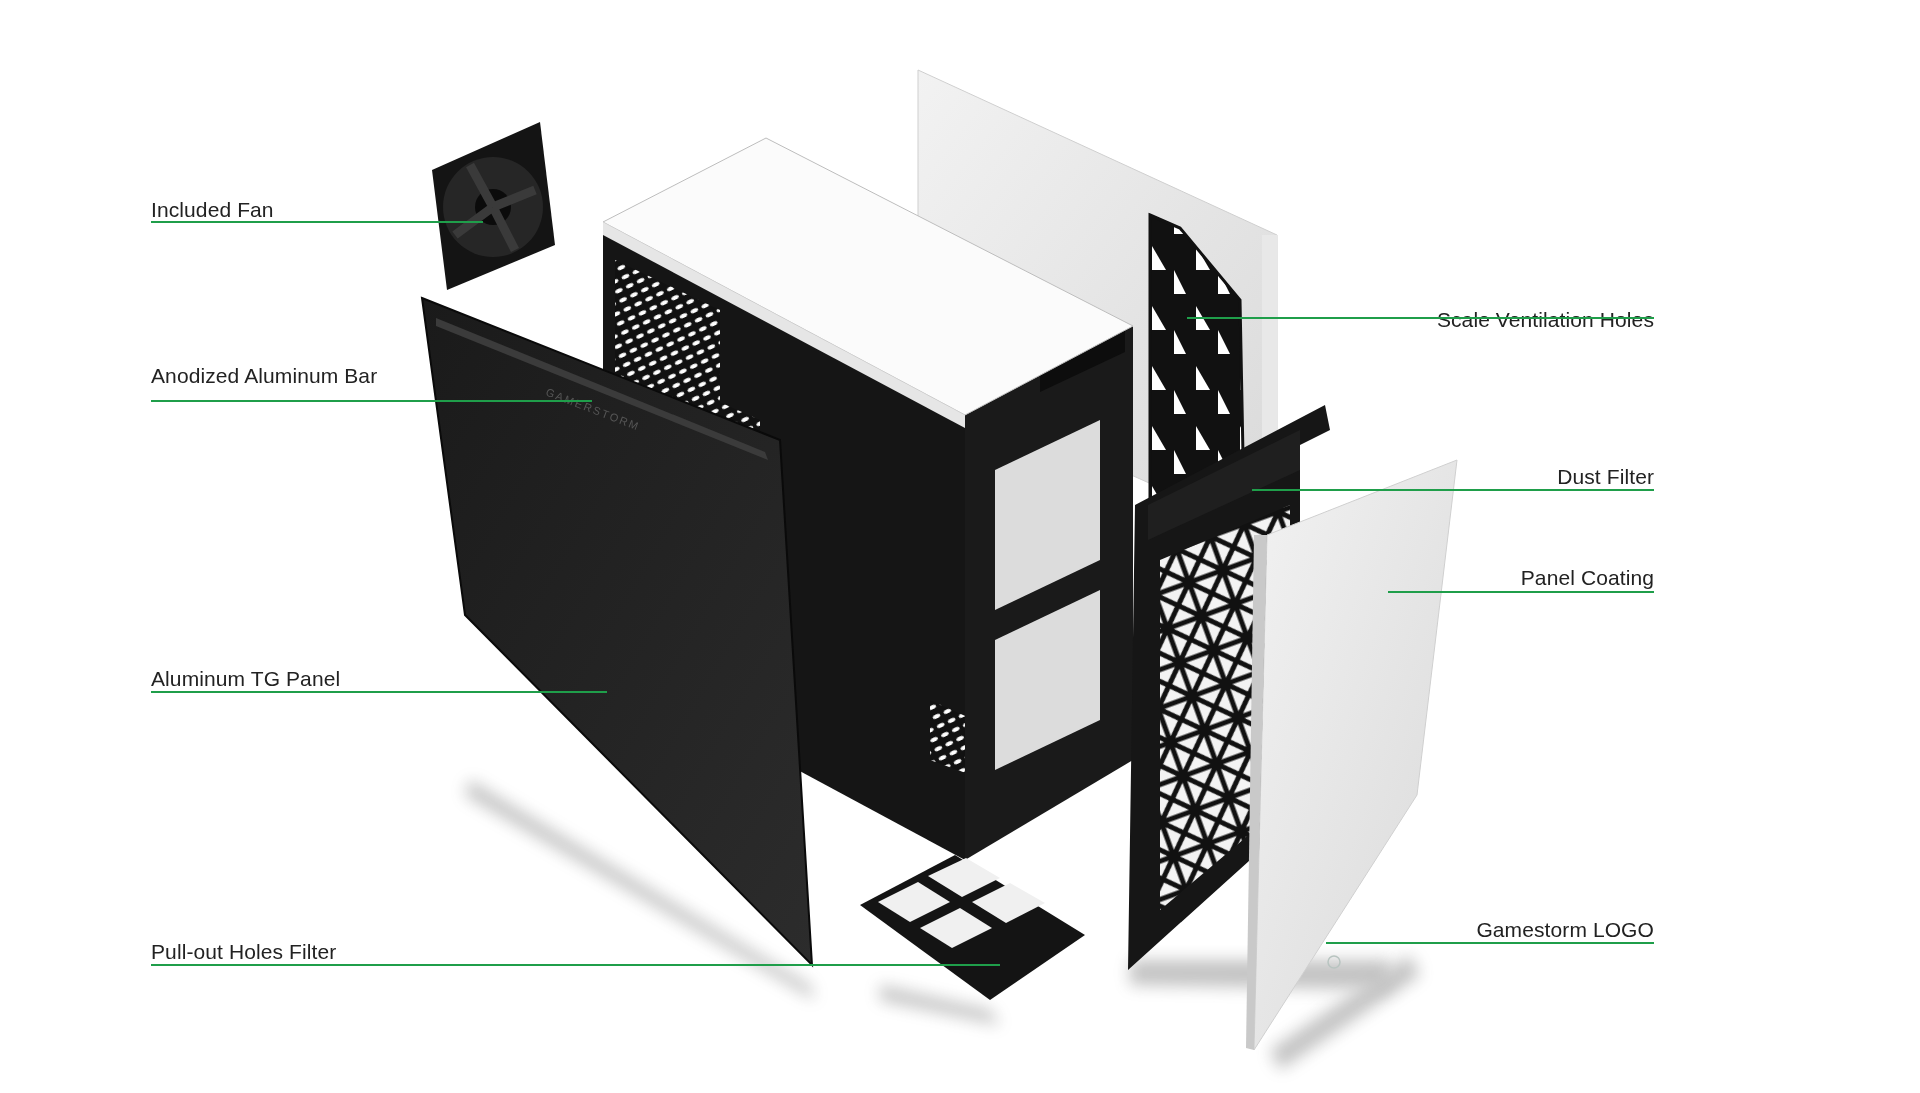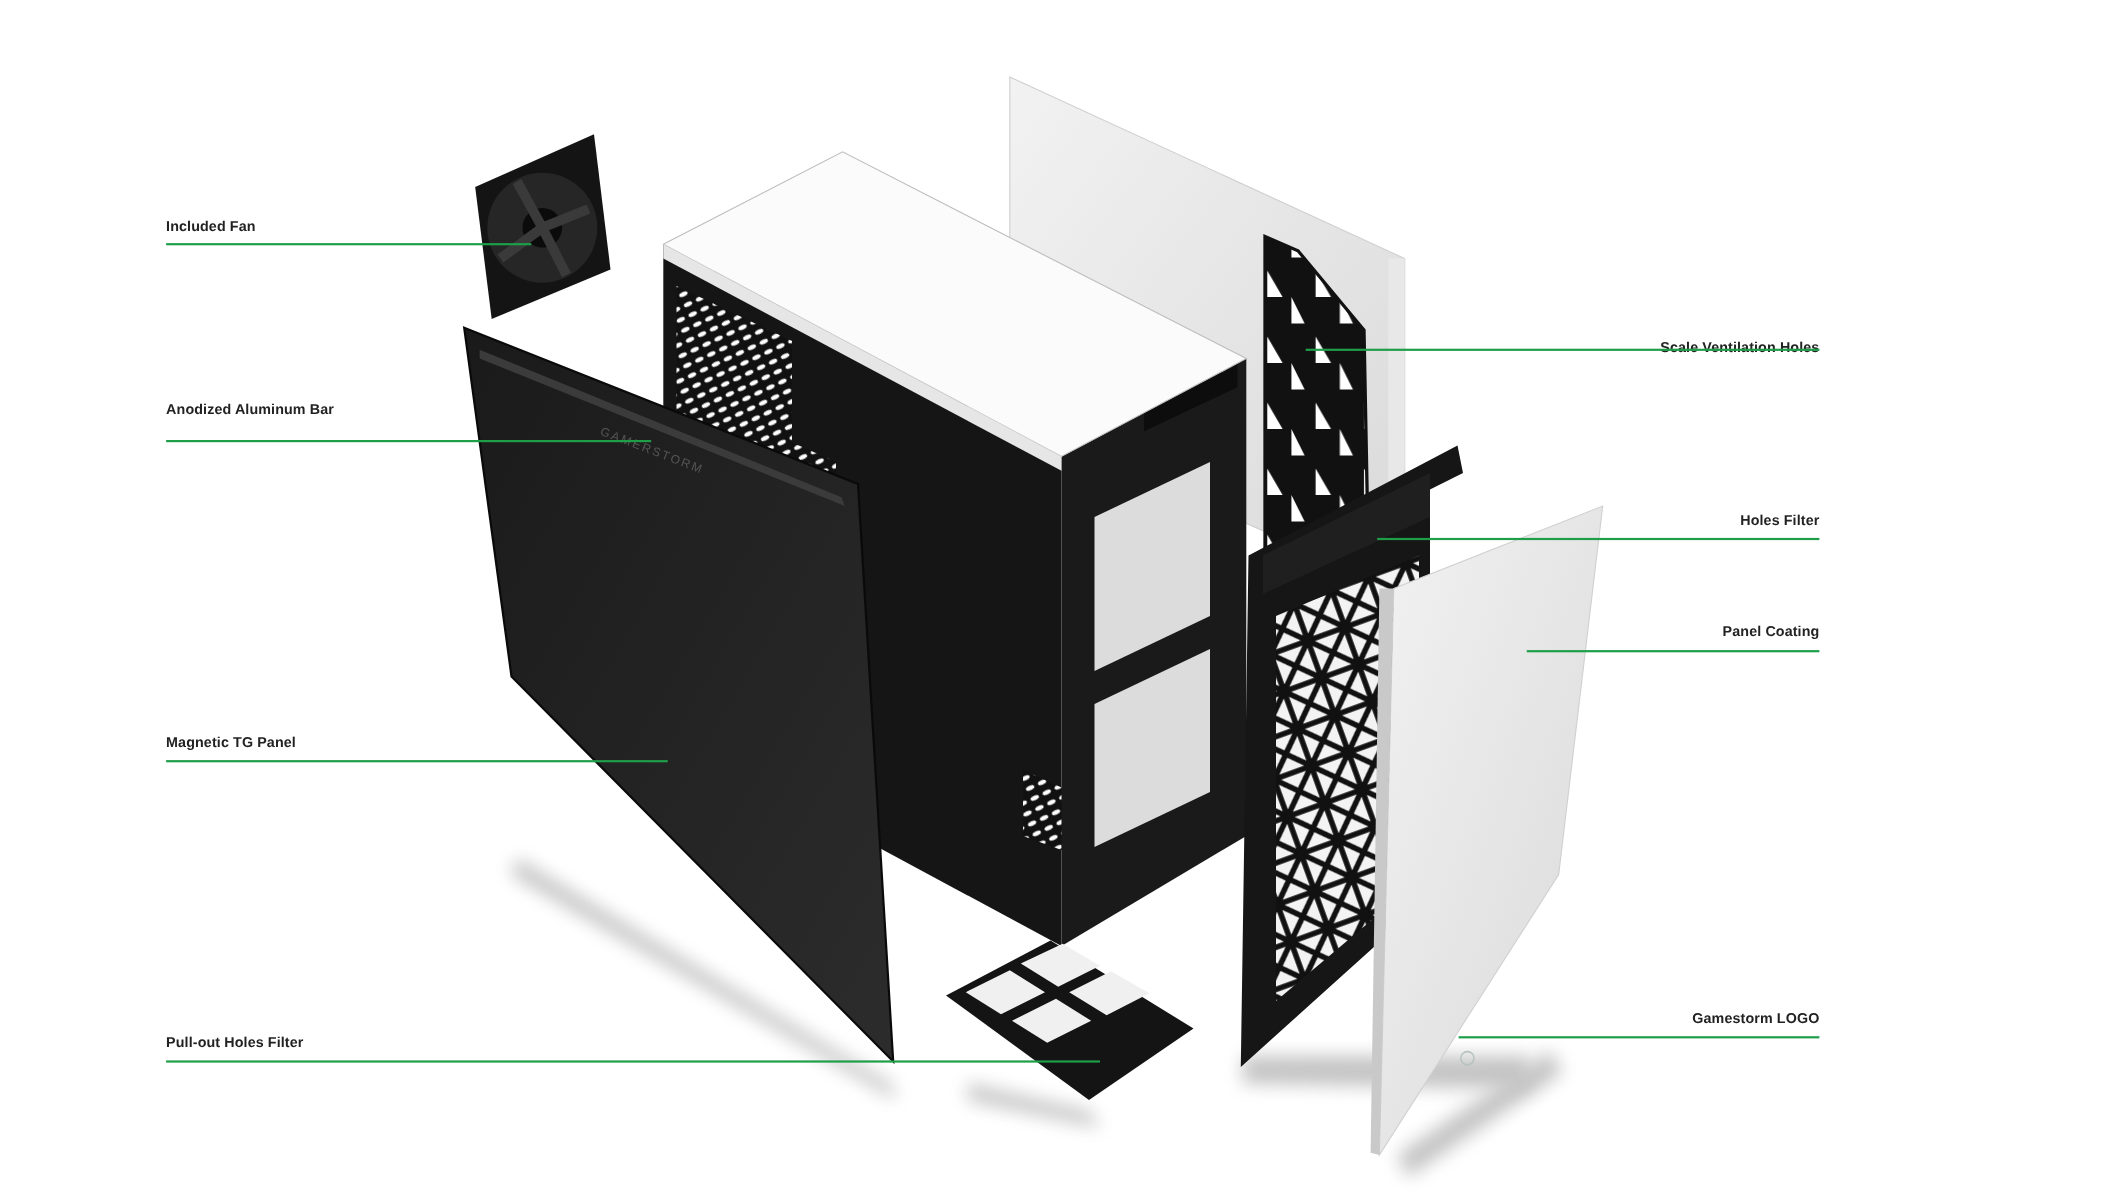--- a/index.html
+++ b/index.html
@@ -1,19 +1,19 @@
 <!DOCTYPE html>
 <html><head>
 <meta charset="utf-8">
 <style>
   html, body { margin:0; padding:0; }
   body { width:1920px; height:1093px; background:#ffffff; position:relative; overflow:hidden;
          font-family:"Liberation Sans", "DejaVu Sans", sans-serif; }
   #stage { position:absolute; left:0; top:0; width:1920px; height:1093px; }
-  .callout-label { position:absolute; font-size:13px; color:#222222; font-weight:700; white-space:nowrap; letter-spacing:0.1px; }
+  .callout-label { position:absolute; font-size:21px; color:#222222; font-weight:400; white-space:nowrap; letter-spacing:0.1px; }
   .callout-label.right { text-align:right; }
   .callout-line { position:absolute; height:2px; background:#1f9e4a; }
 </style>
 </head>
 <body>
 
 <div id="stage">
   <svg width="1920" height="1093" viewBox="0 0 1920 1093" style="position:absolute;left:0;top:0;">
     <defs>
       <linearGradient id="glassGrad" x1="0" y1="0" x2="1" y2="1">
@@ -108,34 +108,34 @@
 
   <div>
     <div class="callout-label" style="left:151px;top:198px;">Included Fan</div>
     <div class="callout-line" style="left:151px;top:221px;width:332px;"></div>
   </div>
   <div>
     <div class="callout-label" style="left:151px;top:364px;">Anodized Aluminum Bar</div>
     <div class="callout-line" style="left:151px;top:400px;width:441px;"></div>
   </div>
   <div>
-    <div class="callout-label" style="left:151px;top:667px;">Magnetic TG Panel</div>
+    <div class="callout-label" style="left:151px;top:667px;">Aluminum TG Panel</div>
     <div class="callout-line" style="left:151px;top:691px;width:456px;"></div>
   </div>
   <div>
     <div class="callout-label" style="left:151px;top:940px;">Pull-out Holes Filter</div>
     <div class="callout-line" style="left:151px;top:964px;width:849px;"></div>
   </div>
 
   <div>
     <div class="callout-label right" style="right:266px;top:308px;">Scale Ventilation Holes</div>
     <div class="callout-line" style="left:1187px;top:317px;width:467px;"></div>
   </div>
   <div>
-    <div class="callout-label right" style="right:266px;top:465px;">Holes Filter</div>
+    <div class="callout-label right" style="right:266px;top:465px;">Dust Filter</div>
     <div class="callout-line" style="left:1252px;top:489px;width:402px;"></div>
   </div>
   <div>
     <div class="callout-label right" style="right:266px;top:566px;">Panel Coating</div>
     <div class="callout-line" style="left:1388px;top:591px;width:266px;"></div>
   </div>
   <div>
     <div class="callout-label right" style="right:266px;top:918px;text-align:right;">Gamestorm LOGO</div>
     <div class="callout-line" style="left:1326px;top:942px;width:328px;"></div>
   </div>

